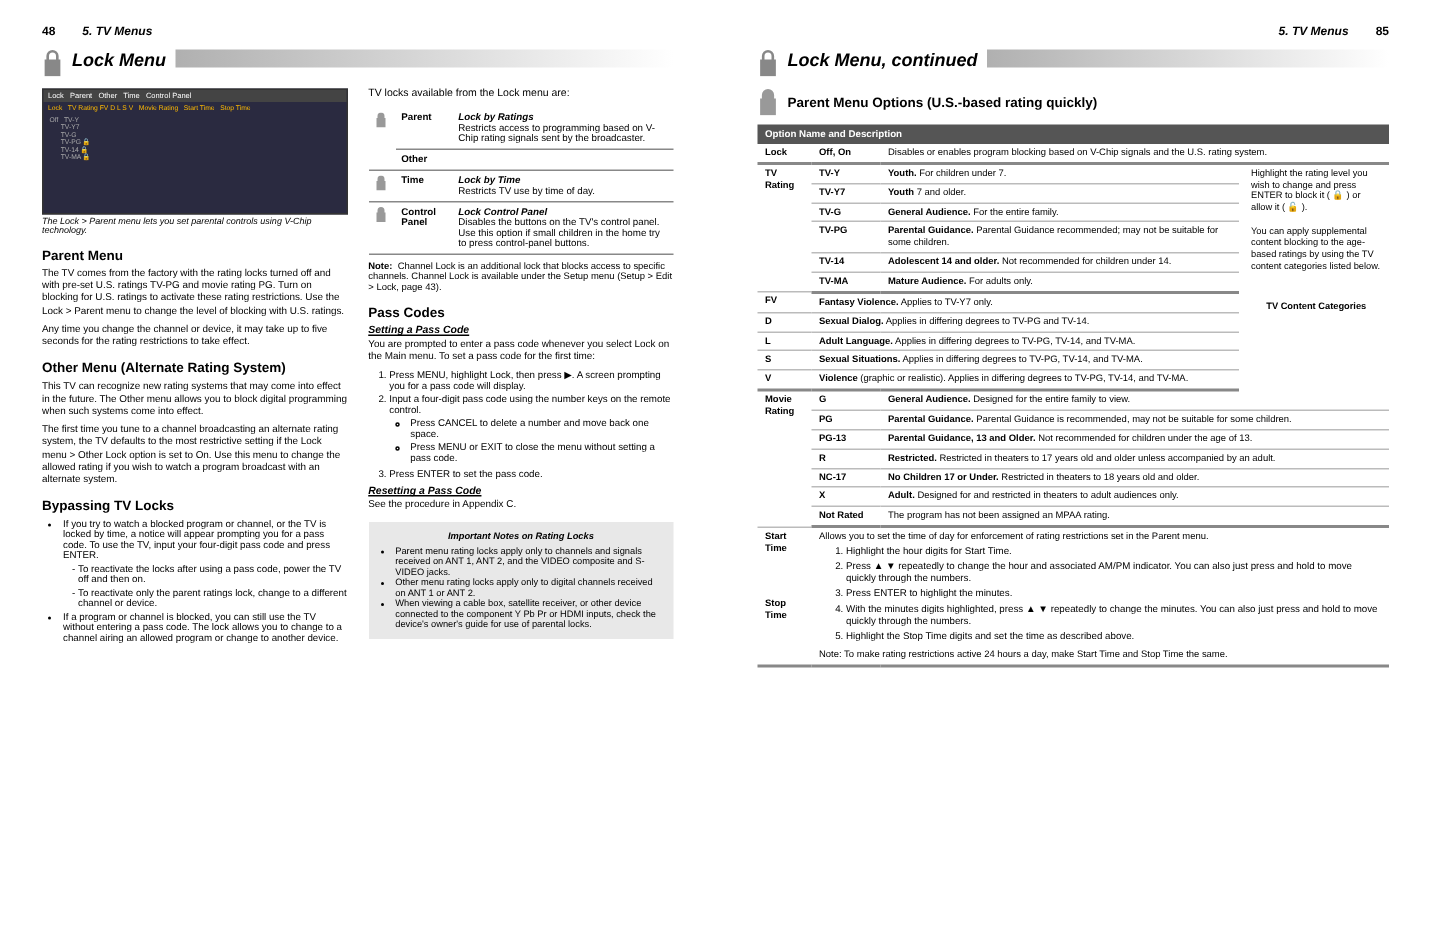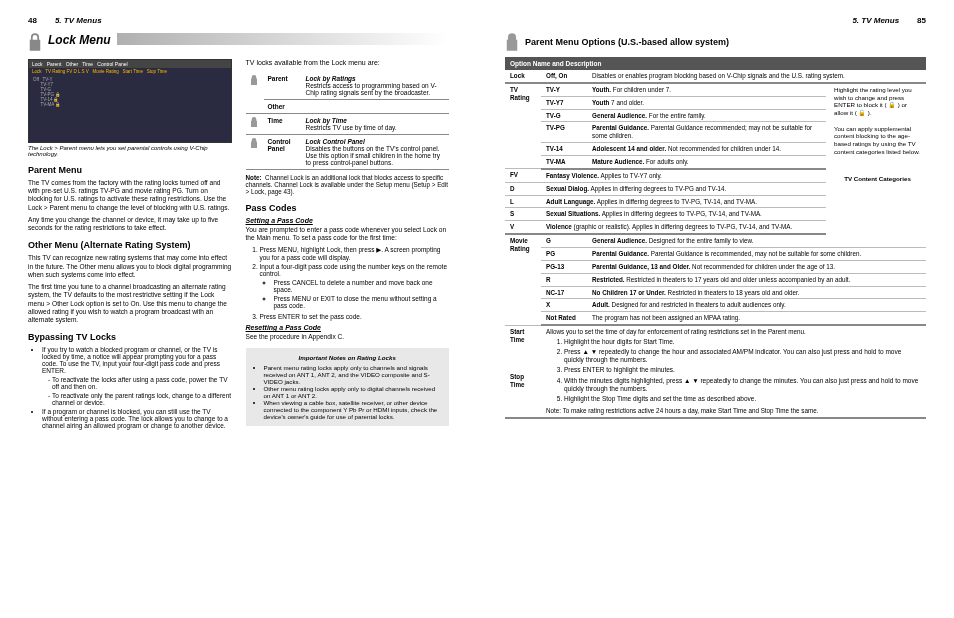--- a/index.html
+++ b/index.html
@@ -165,28 +165,37 @@
       </div>
     </div>
   </div>
 
   <div class="page">
     <div class="header header-right">
       <span>5.  TV Menus</span>
       <span class="pnum">85</span>
     </div>
 
+    <div class="section-title-bar">
+      <span class="lock-icon">
+        <svg viewBox="0 0 24 30">
+            <path fill="#888" d="M12 0a7 7 0 00-7 7v4H3v19h18V11h-2V7a7 7 0 00-7-7zm0 3a4 4 0 014 4v4H8V7a4 4 0 014-4z"></path>
+          </svg>
+      </span>
+      <span class="title-text">Lock Menu, continued</span>
+      <span class="title-grad"></span>
+    </div>
 
     <div class="pm-title">
       <span class="lock-icon">
         <svg viewBox="0 0 24 30">
             <path fill="#999" d="M12 0a7 7 0 00-7 7v4H3v19h18V11h-2V7a7 7 0 00-7-7z"></path>
           </svg>
       </span>
-      <span class="t">Parent Menu Options (U.S.-based allow system)</span>
+      <span class="t">Parent Menu Options (U.S.-based rating quickly)</span>
     </div>
 
     <table class="ratings">
       <tbody>
           <tr>
             <th colspan="4">Option Name and Description</th>
           </tr>
       <tr>
             <td class="c1 thick">Lock</td>
             <td class="c2 thick">Off, On</td>

